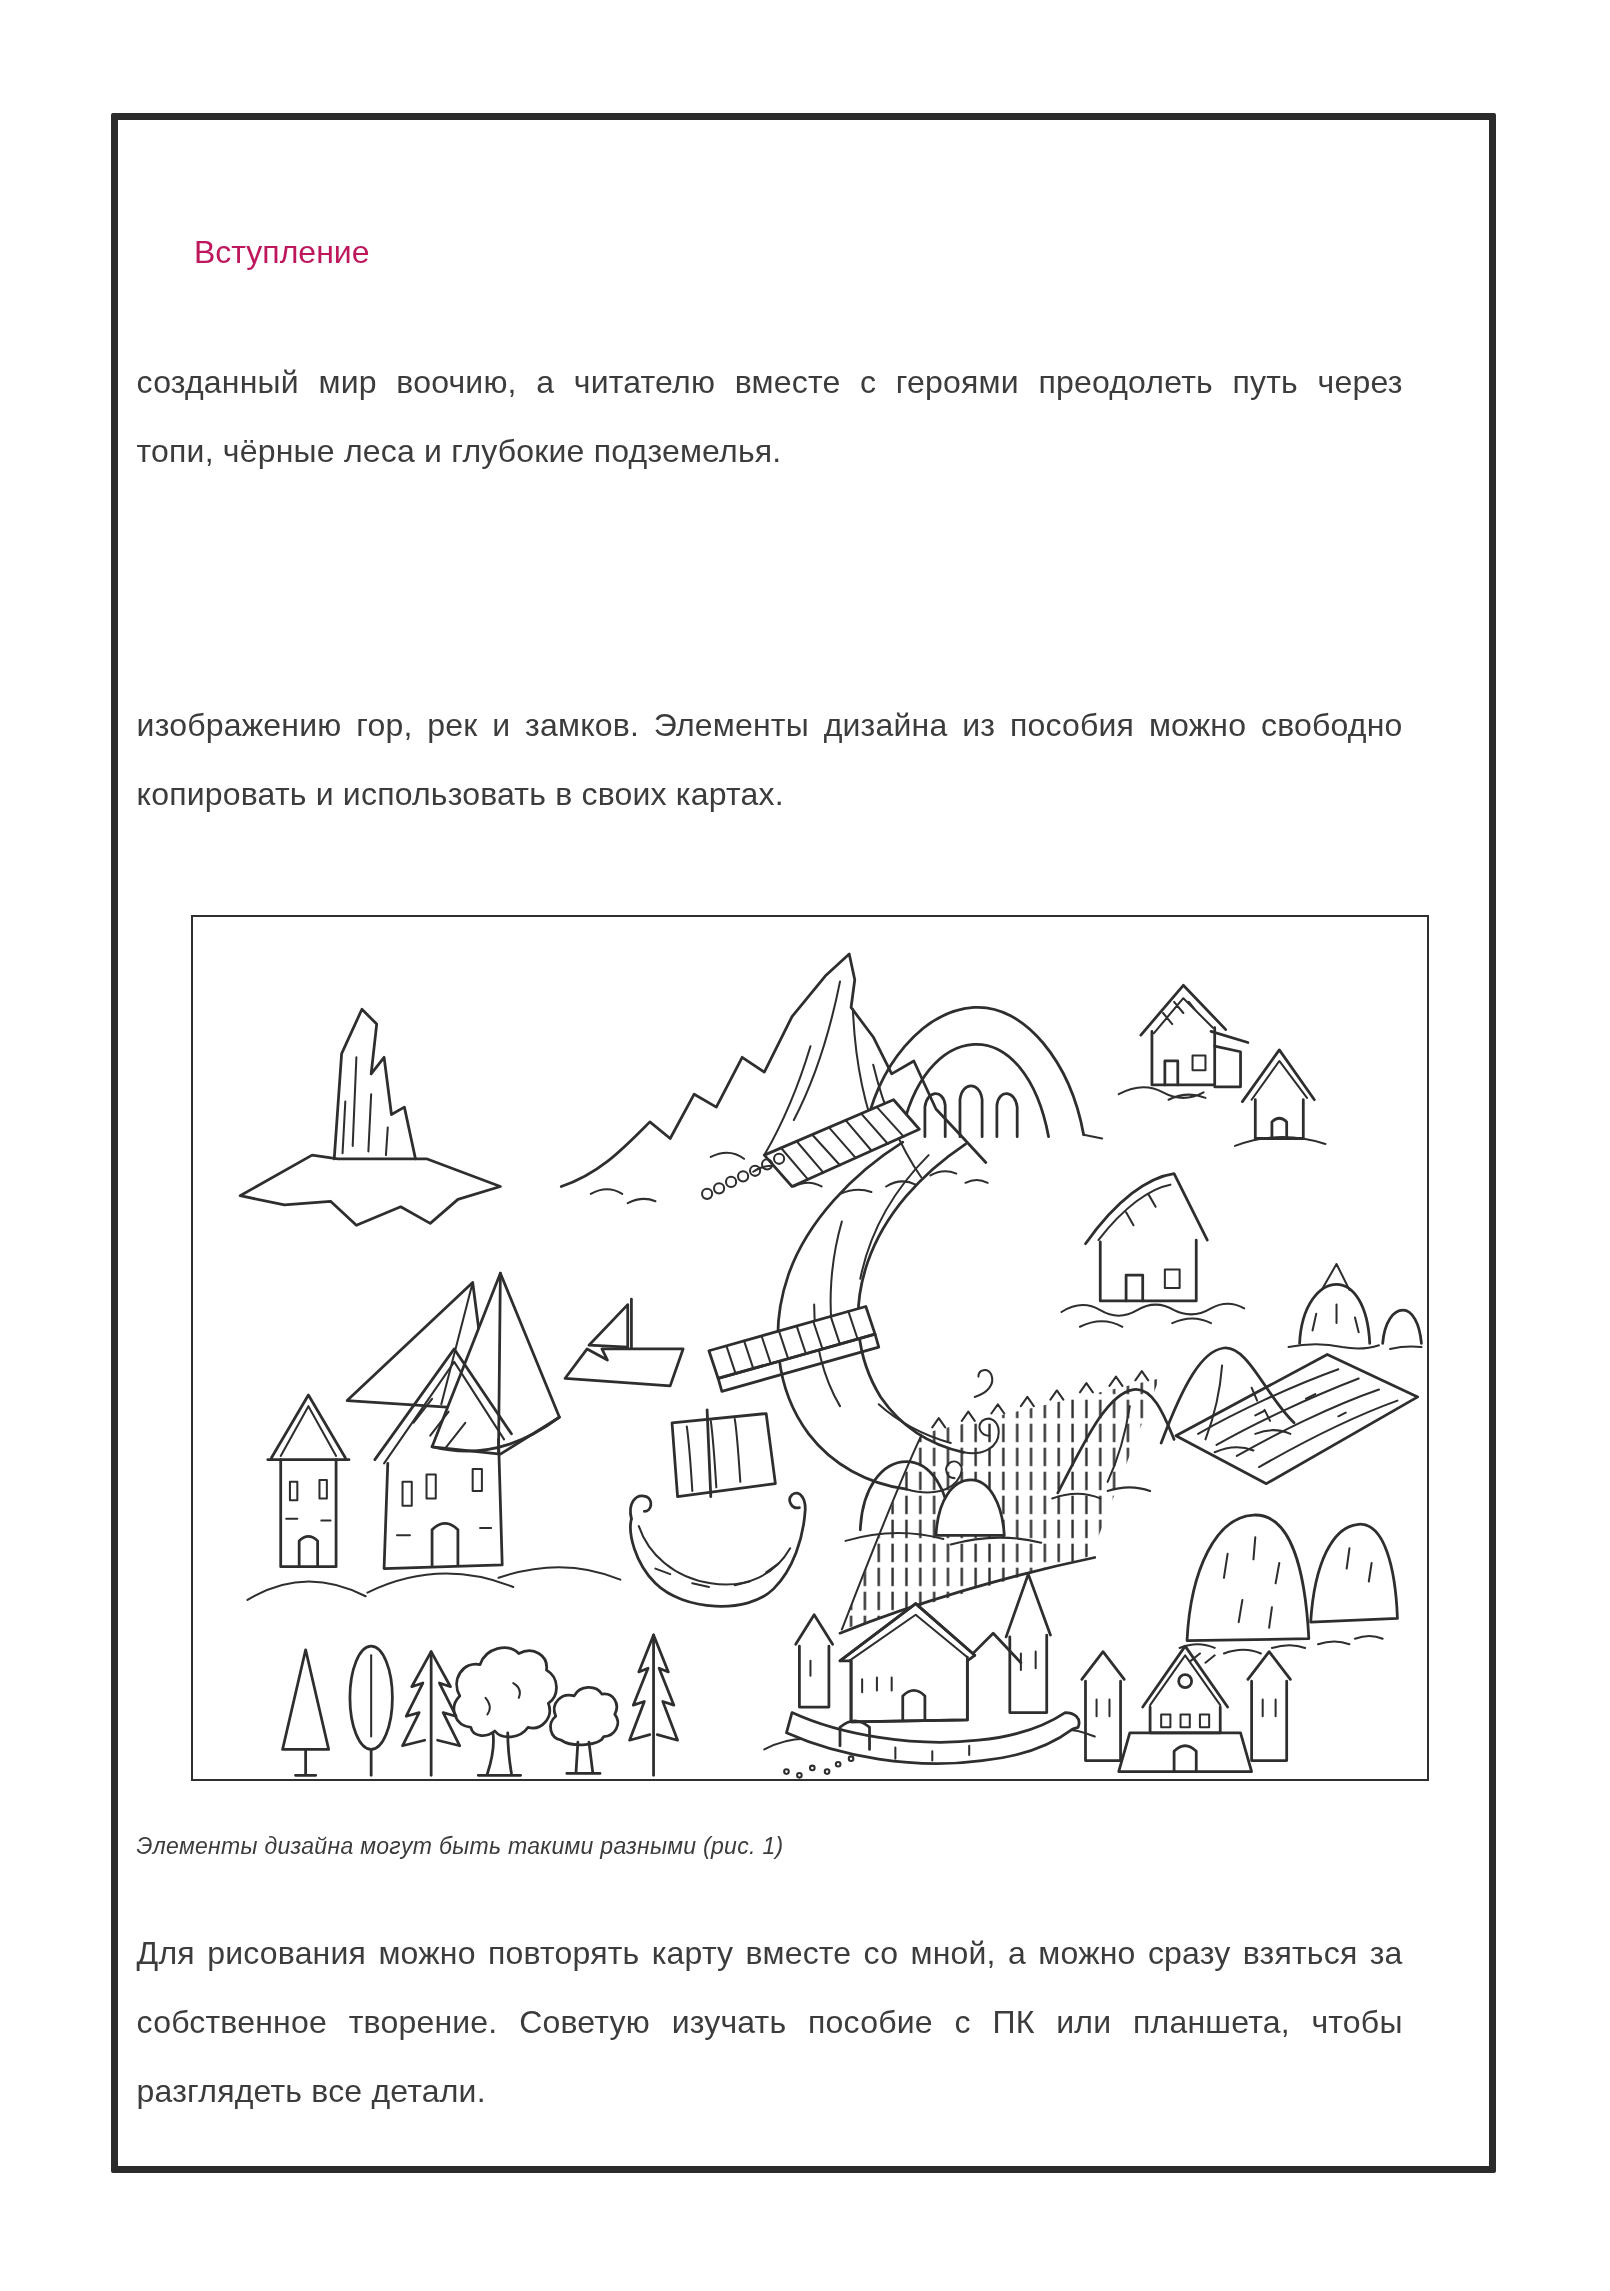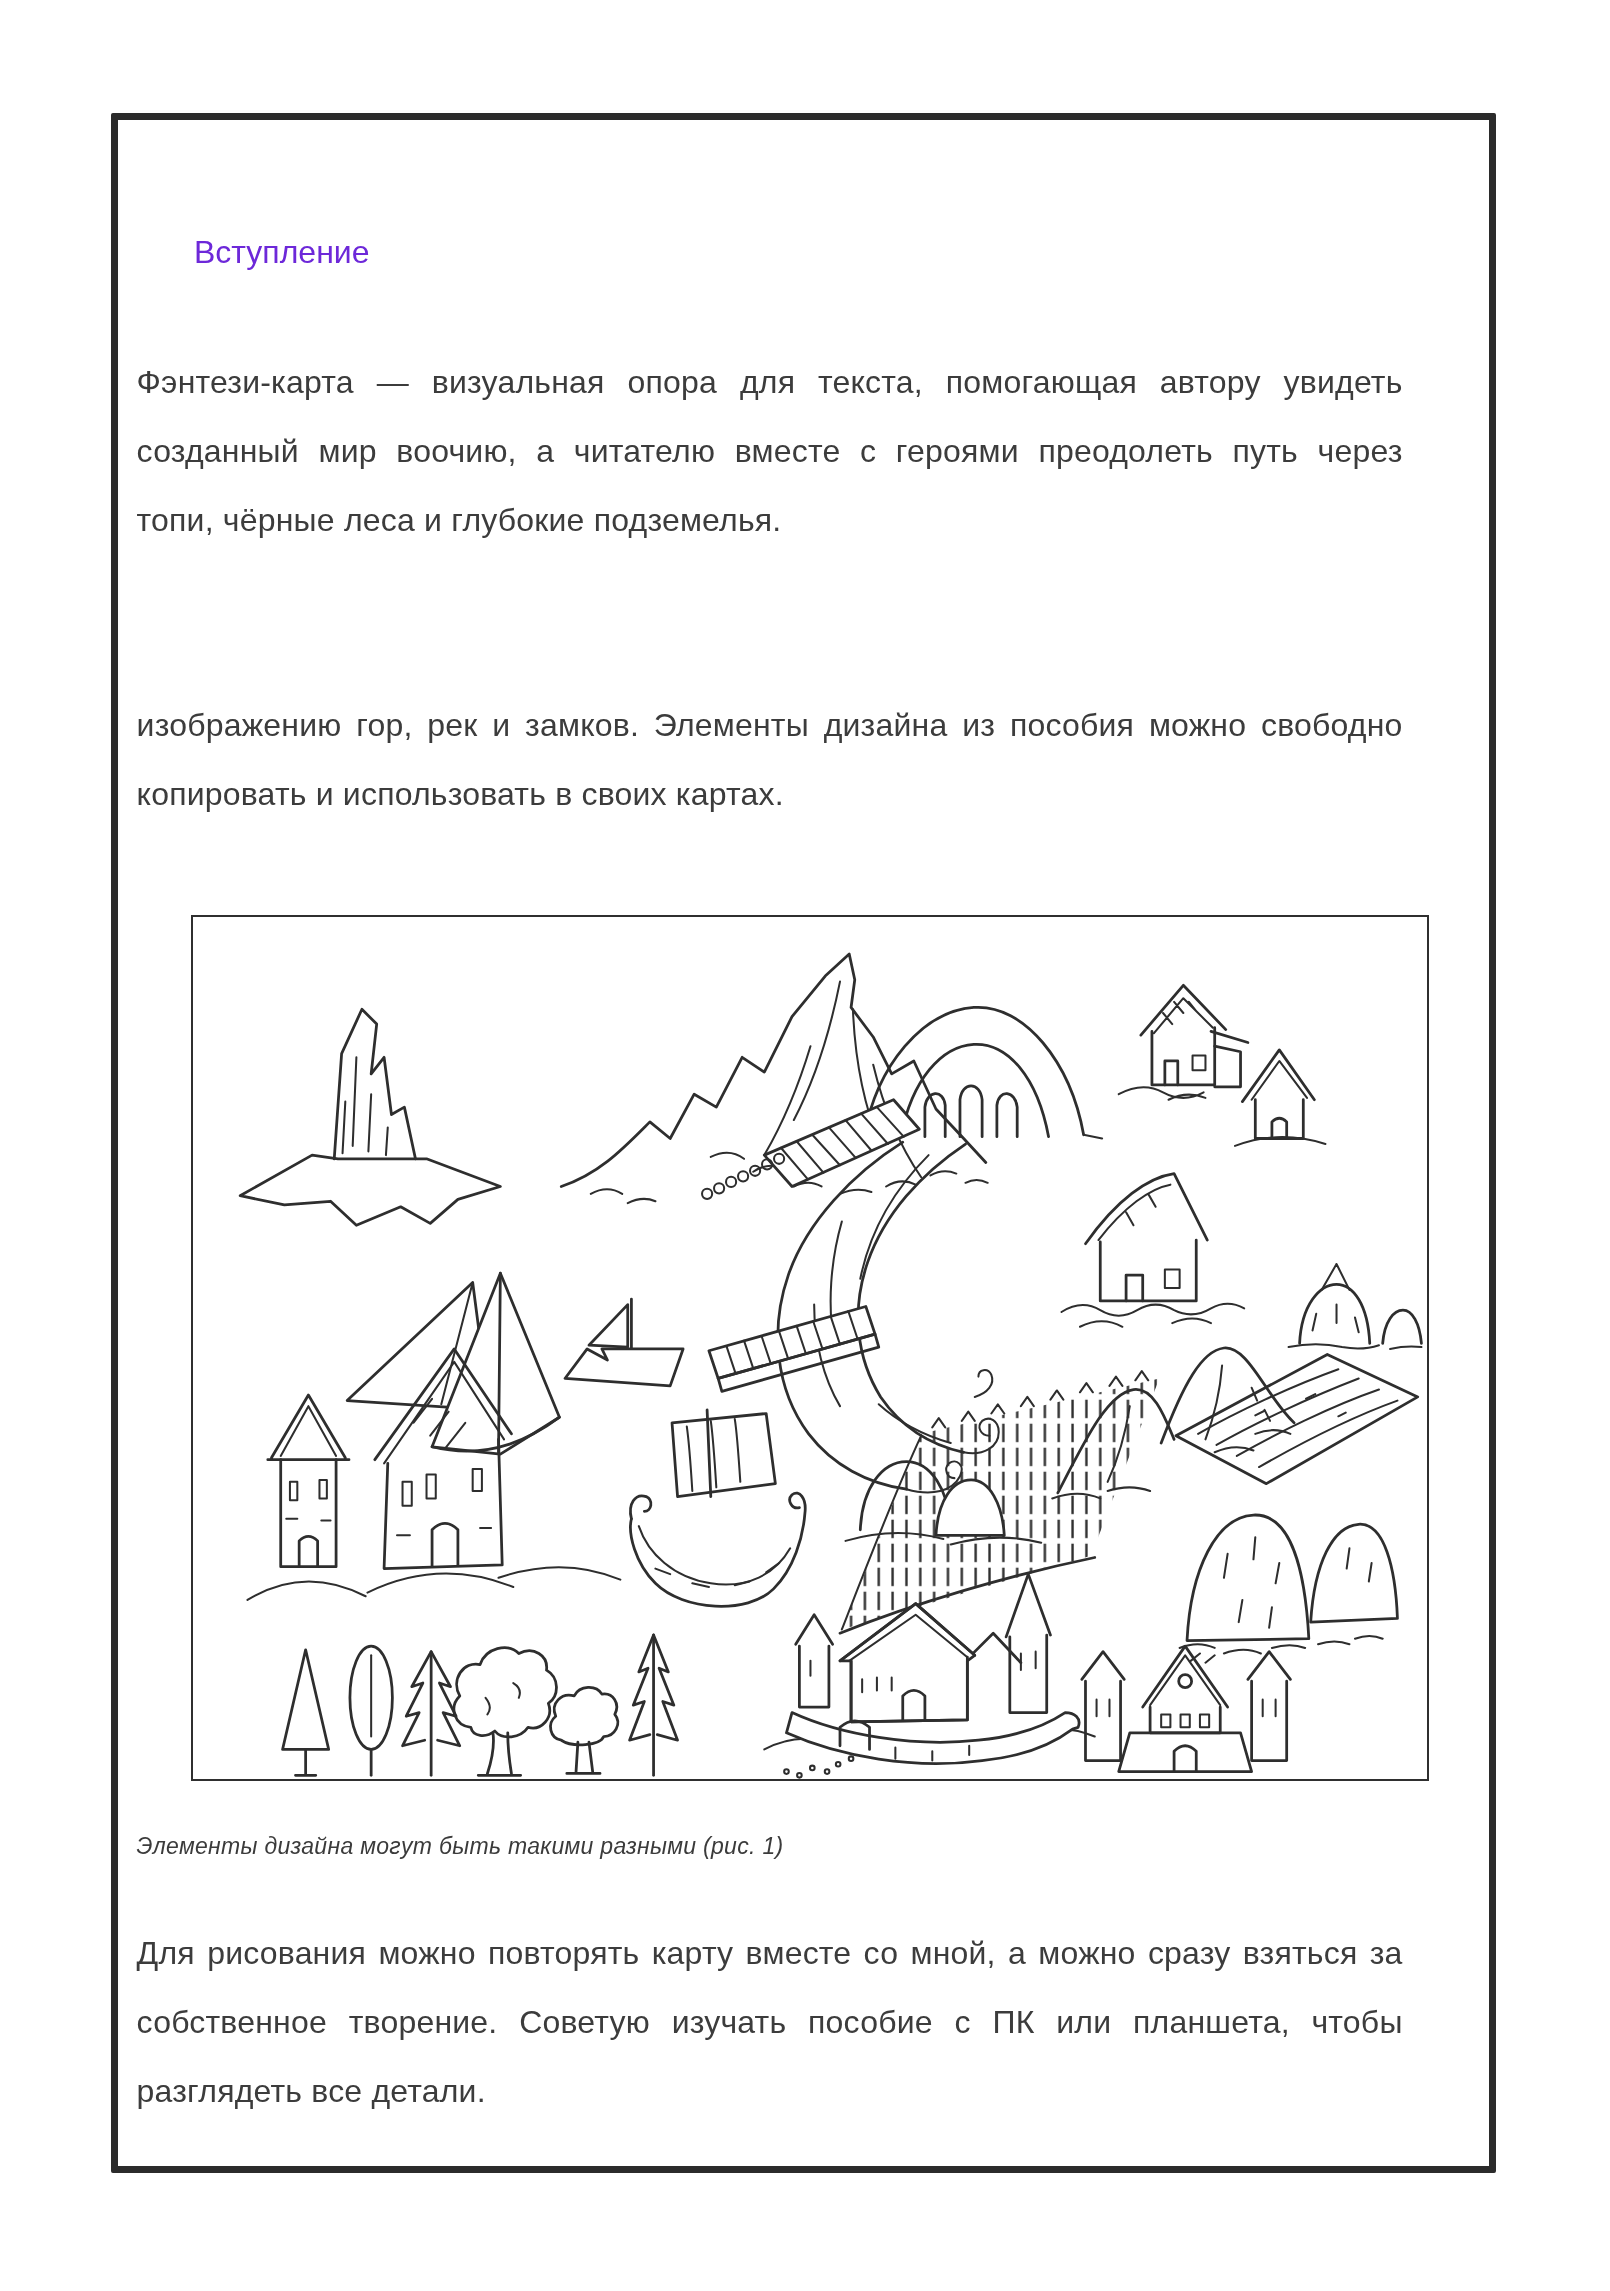--- a/index.html
+++ b/index.html
@@ -1,20 +1,20 @@
 <!DOCTYPE html>
 <html style="font-size:15px"><head>
 <meta charset="utf-8">
 <style>
   html,body{margin:0;padding:0;background:#ffffff;}
   .page{position:relative;width:1610px;height:2291px;background:#fff;overflow:hidden;
         font-family:"Liberation Sans","DejaVu Sans",sans-serif;color:#3c3c3c;}
   .frame{position:absolute;left:111px;top:113px;width:1385px;height:2060px;
          box-sizing:border-box;border:7.4px solid #2b2b2b;border-radius:1.9px;background:#fff;}
-  .doc-title{position:absolute;left:76px;top:111px;font-size:32px;line-height:43px;color:#6d28d9;}
+  .doc-title{position:absolute;left:76px;top:111px;font-size:32px;line-height:43px;color:#be185d;}
   .para{position:absolute;left:18.6px;width:1266px;}
   .p1{top:228px;} .p2{top:419px;} .p3{top:571px;} .p4{top:1799px;}
   .pline{font-size:32px;line-height:69px;text-align:justify;text-align-last:justify;
          letter-spacing:0.2px;white-space:normal;}
   .pline.last{text-align:center;text-align-last:left;}
   .figure{position:absolute;left:73px;top:795px;width:1238px;height:866px;box-sizing:border-box;
           border:2.8px solid #2f2f2f;background:#fff;}
   .figure svg{display:block;width:100%;height:100%;}
   .caption{position:absolute;left:18.6px;top:1705px;font-size:23px;line-height:43px;
            font-style:italic;color:#3b3b3b;letter-spacing:0.3px;}
@@ -25,21 +25,20 @@
 </style>
 </head>
 <body>
 
 <div class="page">
   <div class="frame">
 
     <div class="doc-title">Вступление</div>
 
     <div class="para p1">
-      <div class="pline">Фэнтези-карта — визуальная опора для текста, помогающая автору увидеть</div>
       <div class="pline">созданный мир воочию, а читателю вместе с героями преодолеть путь через</div>
       <div class="pline last">топи, чёрные леса и глубокие подземелья.</div>
     </div>
 
 
     <div class="para p3">
       <div class="pline">изображению гор, рек и замков. Элементы дизайна из пособия можно свободно</div>
       <div class="pline last">копировать и использовать в своих картах.</div>
     </div>
 

